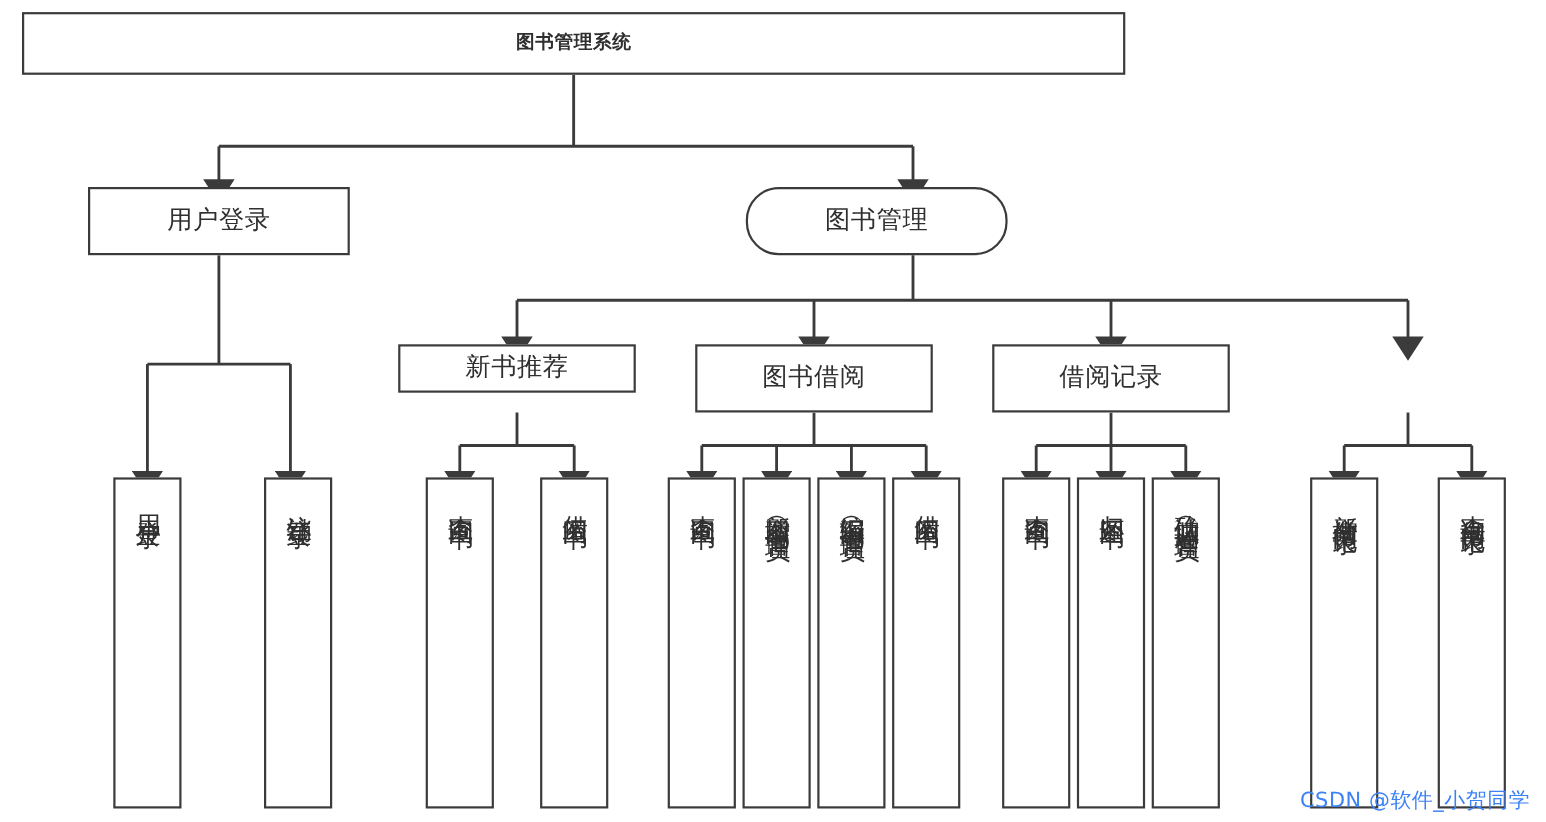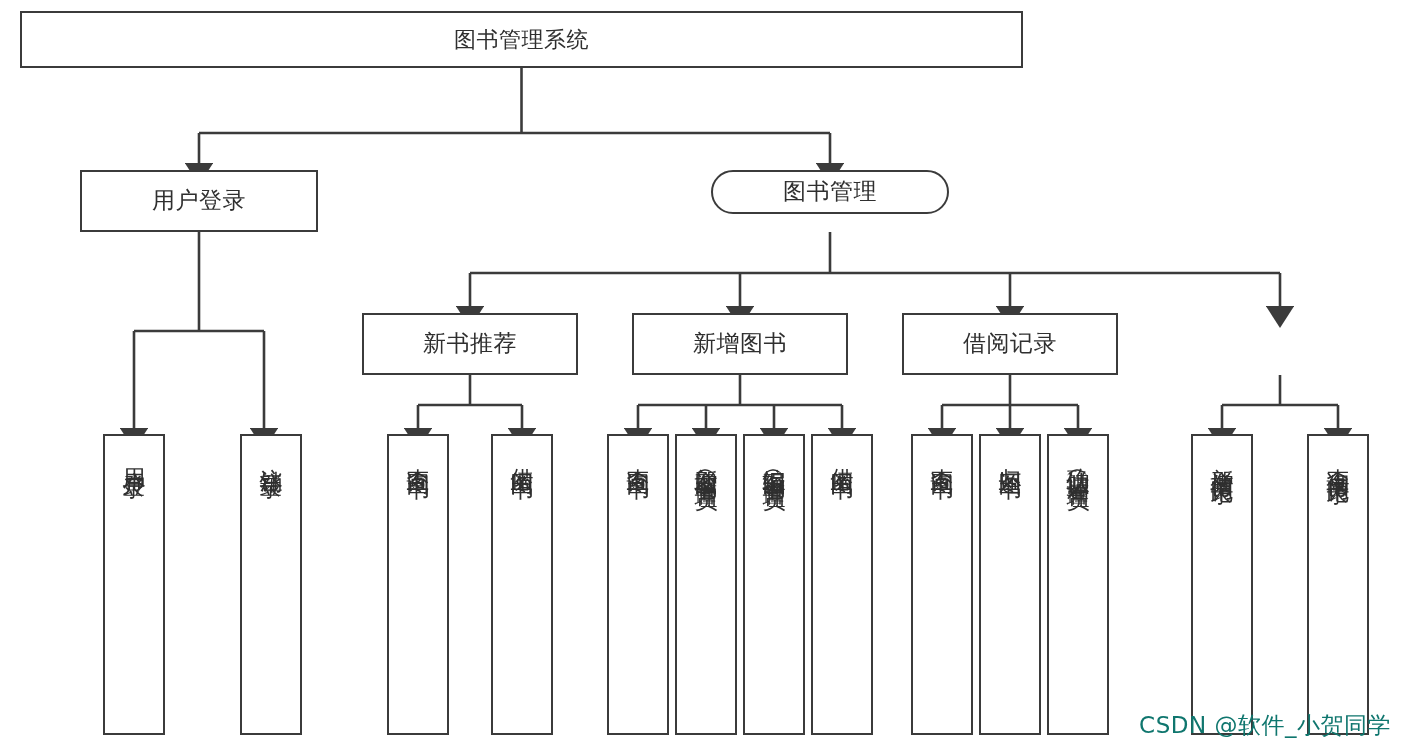--- a/index.html
+++ b/index.html
@@ -41,42 +41,43 @@
     line-height: 1.18;
     text-align: center;
     white-space: nowrap;
     letter-spacing: 0.5px;
   }
   
   .node.horiz .label {
     font-size: 23px;
   }
   .node.root .label {
-    font-size: 22px;
+    font-size: 17px;
+    font-weight: bold;
   }
   
   .node.leaf {
     align-items: flex-start;
     justify-content: center;
     padding-top: 14px;
   }
   .node.leaf .label {
     writing-mode: vertical-rl;
     text-orientation: upright;
     font-size: 23px;
     line-height: 1.08;
     letter-spacing: 3px;
     white-space: nowrap;
   }
   .watermark {
     position: absolute;
     right: 14px;
     bottom: 6px;
-    font-size: 23px;
-    color: #0f766e;
+    font-size: 19px;
+    color: #3b82f6;
     letter-spacing: 0.5px;
     z-index: 5;
     white-space: nowrap;
   }
 </style>
 </head>
 <body>
 
 <div id="canvas">
 
@@ -132,29 +133,29 @@
     </g>
   </svg>
 
   <div class="node root" style="left:20px; top:11px; width:1003px; height:57px;">
     <span class="label">图书管理系统</span>
   </div>
 
   <div class="node horiz" style="left:80px; top:170px; width:238px; height:62px;">
     <span class="label">用户登录</span>
   </div>
-  <div class="node horiz" style="left:711px; top:170px; width:238px; height:44px;border-radius:30px;">
+  <div class="node horiz" style="left:678px; top:170px; width:238px; height:62px;border-radius:30px;">
     <span class="label">图书管理</span>
   </div>
 
-  <div class="node horiz" style="left:362px; top:313px; width:216px; height:62px;">
+  <div class="node horiz" style="left:362px; top:313px; width:216px; height:44px;">
     <span class="label">新书推荐</span>
   </div>
   <div class="node horiz" style="left:632px; top:313px; width:216px; height:62px;">
-    <span class="label">新增图书</span>
+    <span class="label">图书借阅</span>
   </div>
   <div class="node horiz" style="left:902px; top:313px; width:216px; height:62px;">
     <span class="label">借阅记录</span>
   </div>
 
   <div class="node leaf" style="left:103px; top:434px; width:62px; height:301px;">
     <span class="label">用户登录</span>
   </div>
   <div class="node leaf" style="left:240px; top:434px; width:62px; height:301px;">
     <span class="label">注销登录</span>

